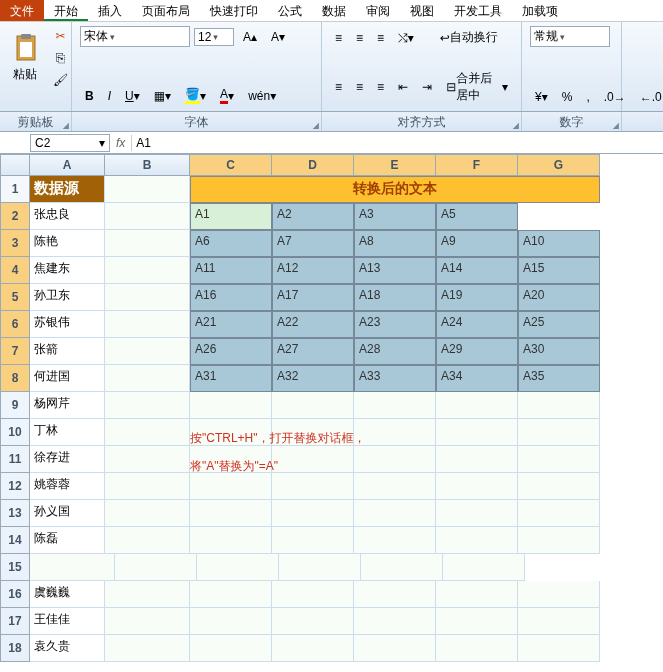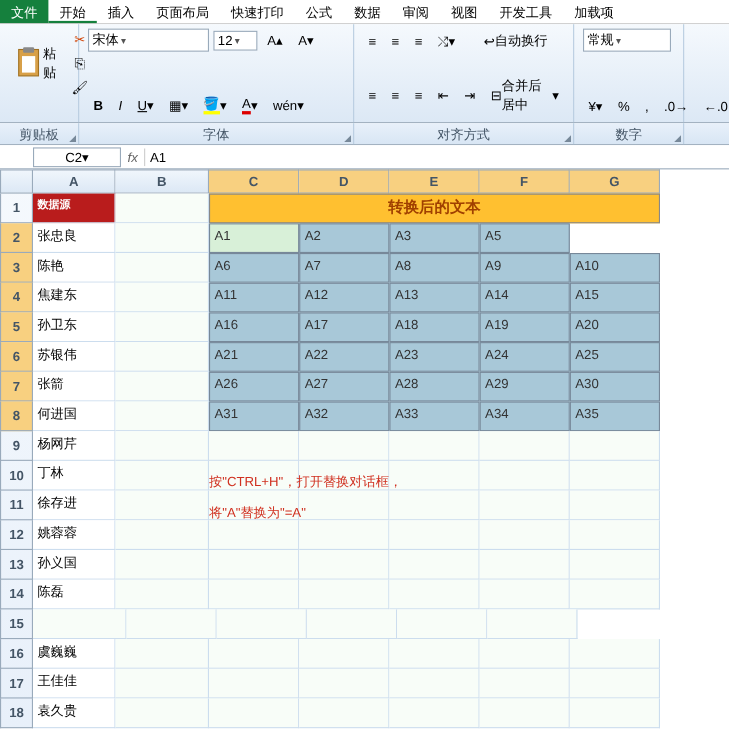--- a/index.html
+++ b/index.html
@@ -1,49 +1,49 @@
 <!DOCTYPE html>
 <html><head>
 <meta charset="utf-8">
 <style>
 *{box-sizing:border-box;margin:0;padding:0;font-family:"Microsoft YaHei",SimSun,sans-serif;font-size:12px}
 body{background:#fff;width:663px;height:672px;overflow:hidden}
 .menubar{display:flex;background:#fff;border-bottom:1px solid #ccc;height:22px}
 .menubar span{padding:3px 10px;cursor:pointer}
-.menubar .filetab{background:#15803d;color:#fff}
+.menubar .filetab{background:#c2410c;color:#fff}
 .menubar .active{border-bottom:2px solid #15803d}
 .ribbon{display:flex;background:linear-gradient(#f5f9fd,#dce8f5);height:90px;border-bottom:1px solid #9ab}
 .group{border-right:1px solid #b8cde0;padding:4px 8px;display:flex;flex-direction:column;justify-content:space-between}
 .row{display:flex;gap:4px;align-items:center}
 .btn{padding:2px 4px;border:1px solid transparent;border-radius:2px;cursor:pointer;display:inline-flex;align-items:center;justify-content:center}
 .combo{border:1px solid #9ab;background:#fff;padding:1px 3px;display:inline-flex;align-items:center}
 .combo .arr{margin-left:2px;font-size:9px;color:#555}
-.paste-big{display:flex;flex-direction:row;align-items:center;padding:2px 4px}
+.paste-big{display:flex;flex-direction:column;align-items:flex-start;padding:2px 4px}
 .clipboard-icon svg{width:26px;height:30px}
 .labels{display:flex;background:linear-gradient(#e8f0fa,#d8e6f4);border-bottom:1px solid #9ab;height:20px}
 .labels div{flex:1;text-align:center;font-size:11px;color:#456;border-right:1px solid #b8cde0;padding:2px;position:relative}
 .labels .exp{position:absolute;right:2px;bottom:1px;font-size:8px;color:#789}
 .formula-bar{display:flex;border-bottom:1px solid #9ab;height:22px;align-items:center;background:#fff}
-.namebox{width:80px;border:1px solid #9ab;margin:2px 0 2px 30px;padding:1px 4px;display:flex;justify-content:center;align-items:center}
+.namebox{width:80px;border:1px solid #9ab;margin:2px 0 2px 30px;padding:1px 4px;display:flex;justify-content:space-between;align-items:center}
 .fx{padding:0 6px;font-style:italic;color:#666}
 .fval{flex:1;padding:1px 4px;border-left:1px solid #ccc}
 .sheet{display:flex;height:508px}
 .rowheads{width:30px;background:linear-gradient(#f5f9fd,#e8f0fa)}
 .corner{height:22px;border:1px solid #9ab;background:linear-gradient(#f0f6fc,#dce8f5)}
 .rh{height:27px;border:1px solid #9ab;border-top:none;text-align:center;line-height:27px;color:#456;font-weight:bold}
 .rh.sel{background:#f8d080}
 .grid{flex:1;position:relative}
 .colheads{display:flex;height:22px}
 .ch{border:1px solid #9ab;border-left:none;text-align:center;line-height:20px;background:linear-gradient(#f0f6fc,#dce8f5);color:#456;font-weight:bold}
 .ch.sel{background:#f8d080}
 .cA{width:75px}.cB{width:85px}.cC,.cD,.cE,.cF,.cG{width:82px}
 .cells{position:relative}
 .cellrow{display:flex;height:27px}
 .cell{border-right:1px solid #cde;border-bottom:1px solid #cde;padding:3px 4px;overflow:hidden;white-space:nowrap;background:#f8fdf8}
-.cell.srchead{background:#b91c1c;color:#fff;font-weight:bold;font-size:10px}
+.cell.srchead{background:#a16207;color:#fff;font-weight:bold;font-size:15px}
 .cell.src{background:#fff}
 .table2head{background:#ffc030;border:1px solid #888;text-align:center;font-weight:bold;font-size:14px;color:#a04000}
 .t2{background:#a8c8d8;border:1px solid #789;color:#333}
 .t2.activecell{background:#d8f0d8}
 .instruction{position:absolute;left:160px;top:270px;color:#d03020;font-size:16px;line-height:28px;font-family:SimSun}
 .scissors{color:#d04000}
 </style>
 </head>
 <body>
 

